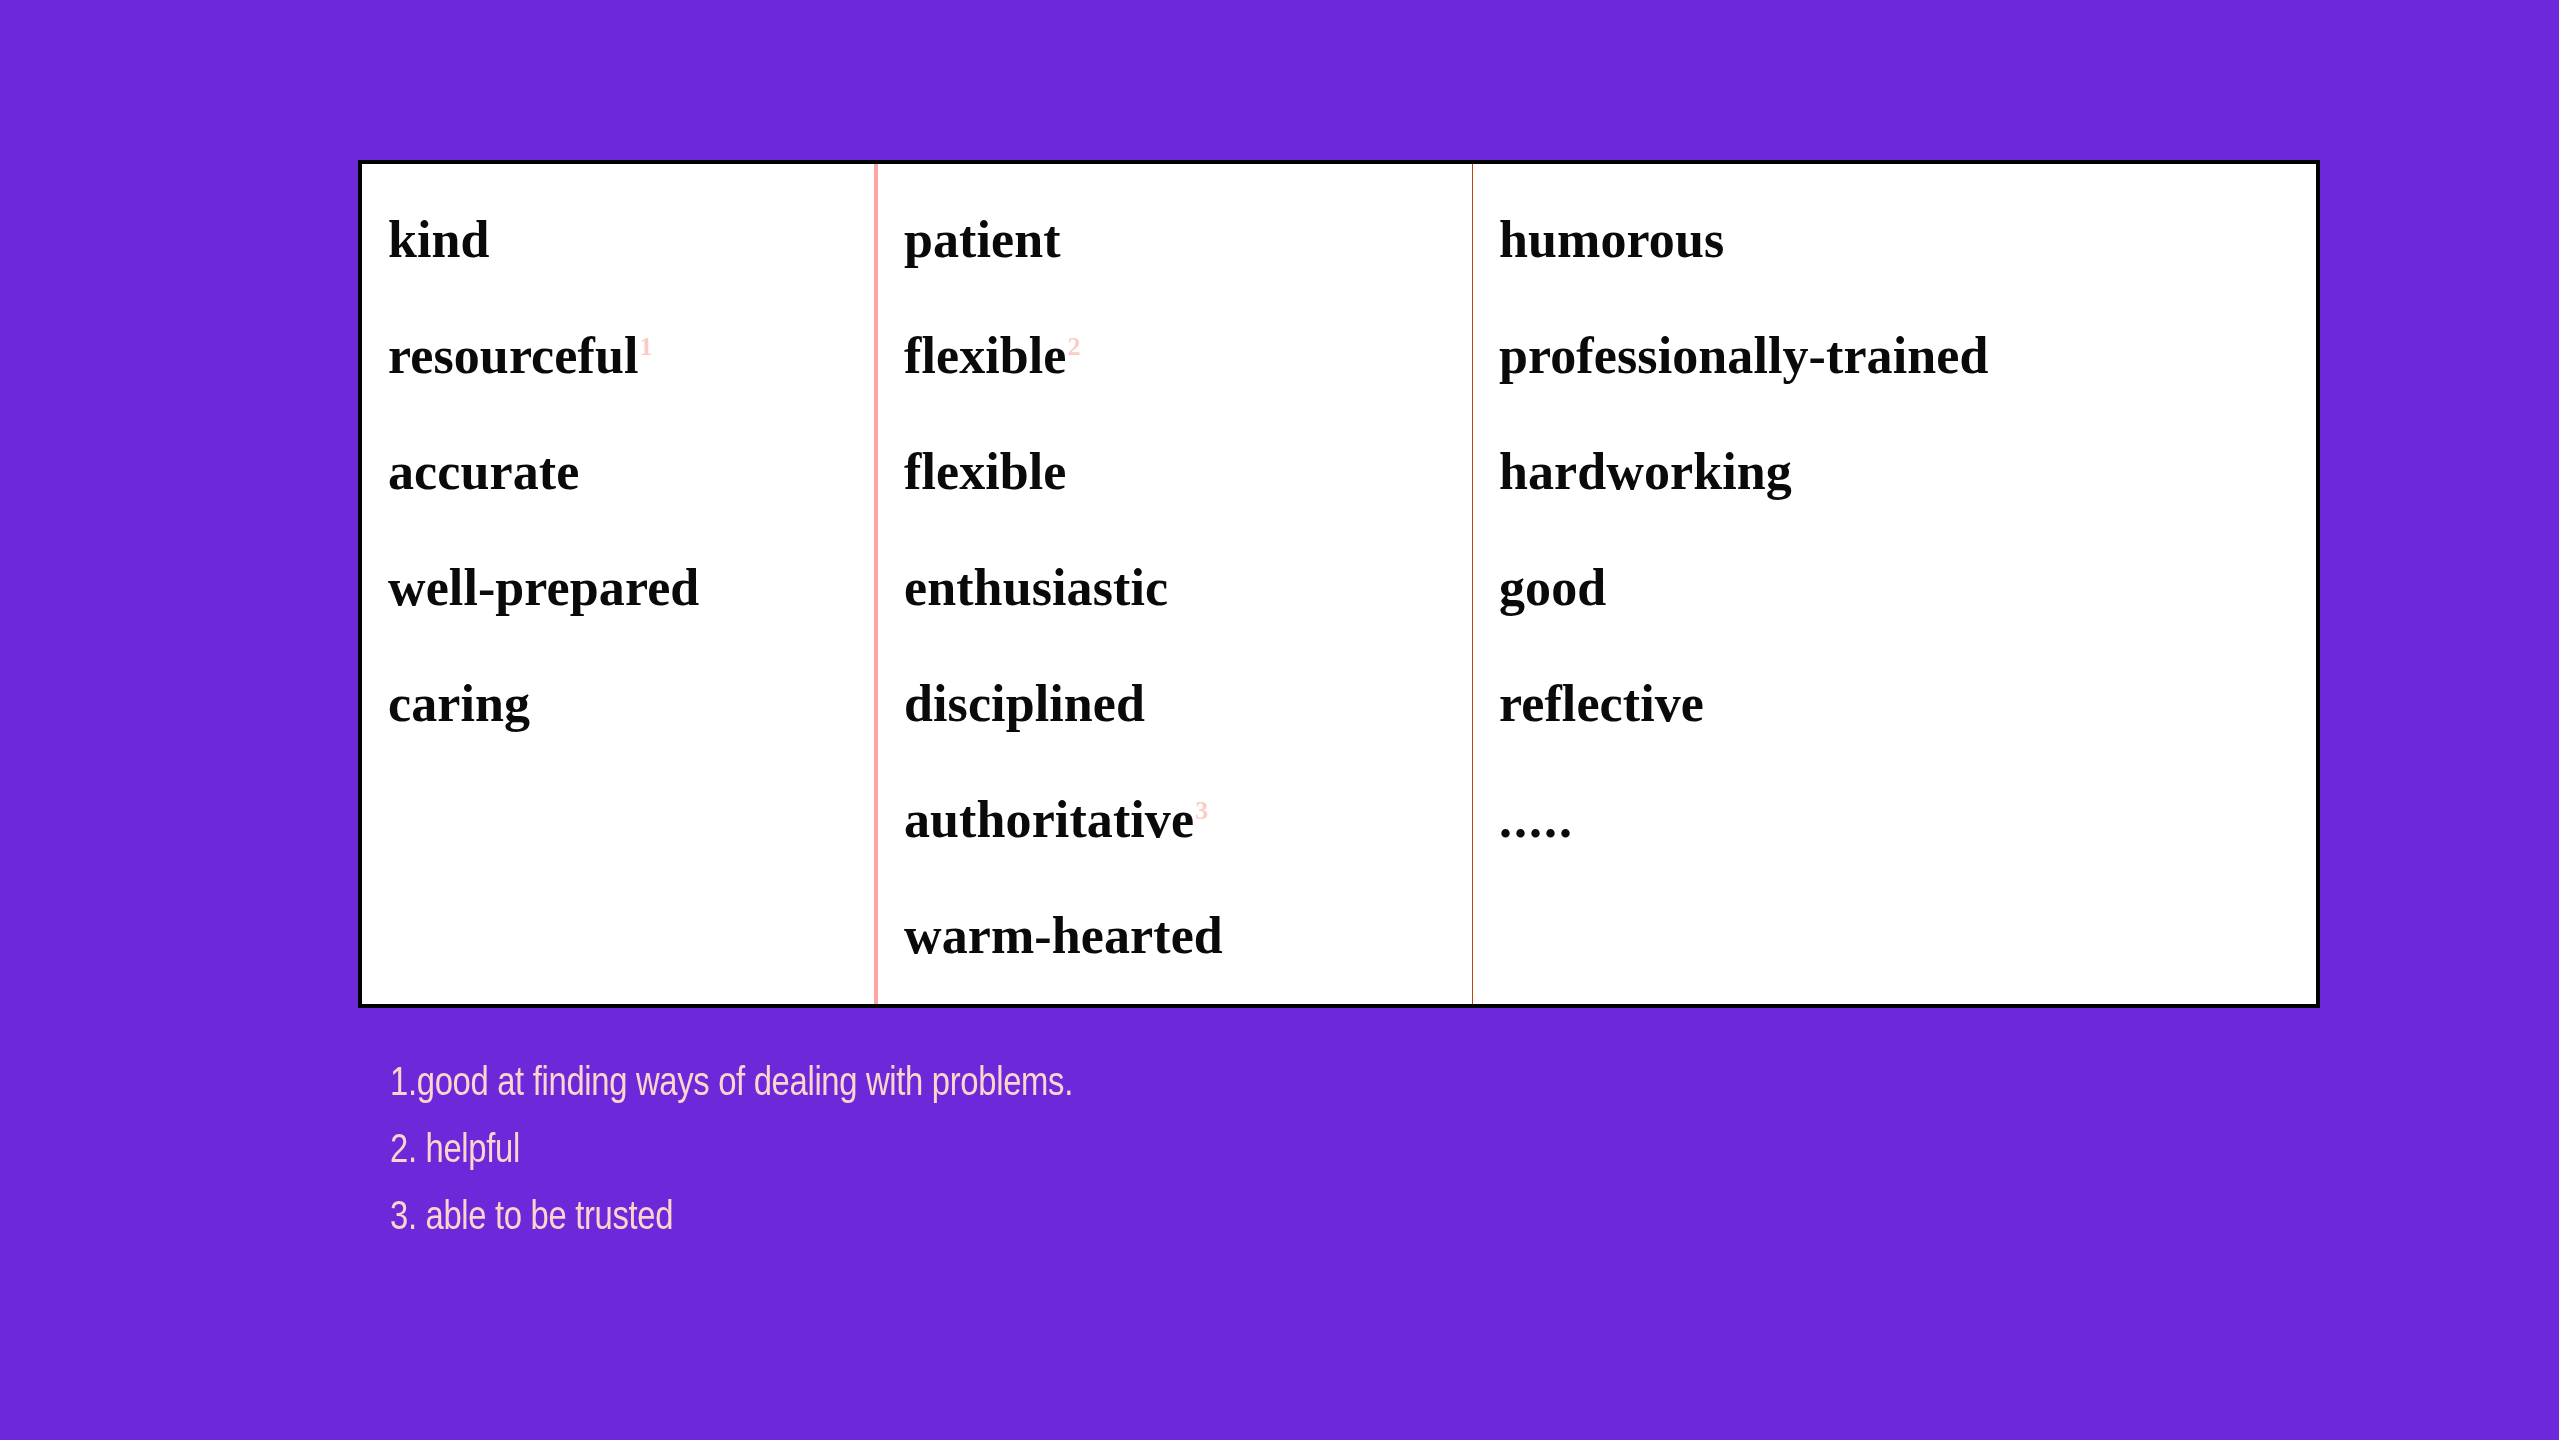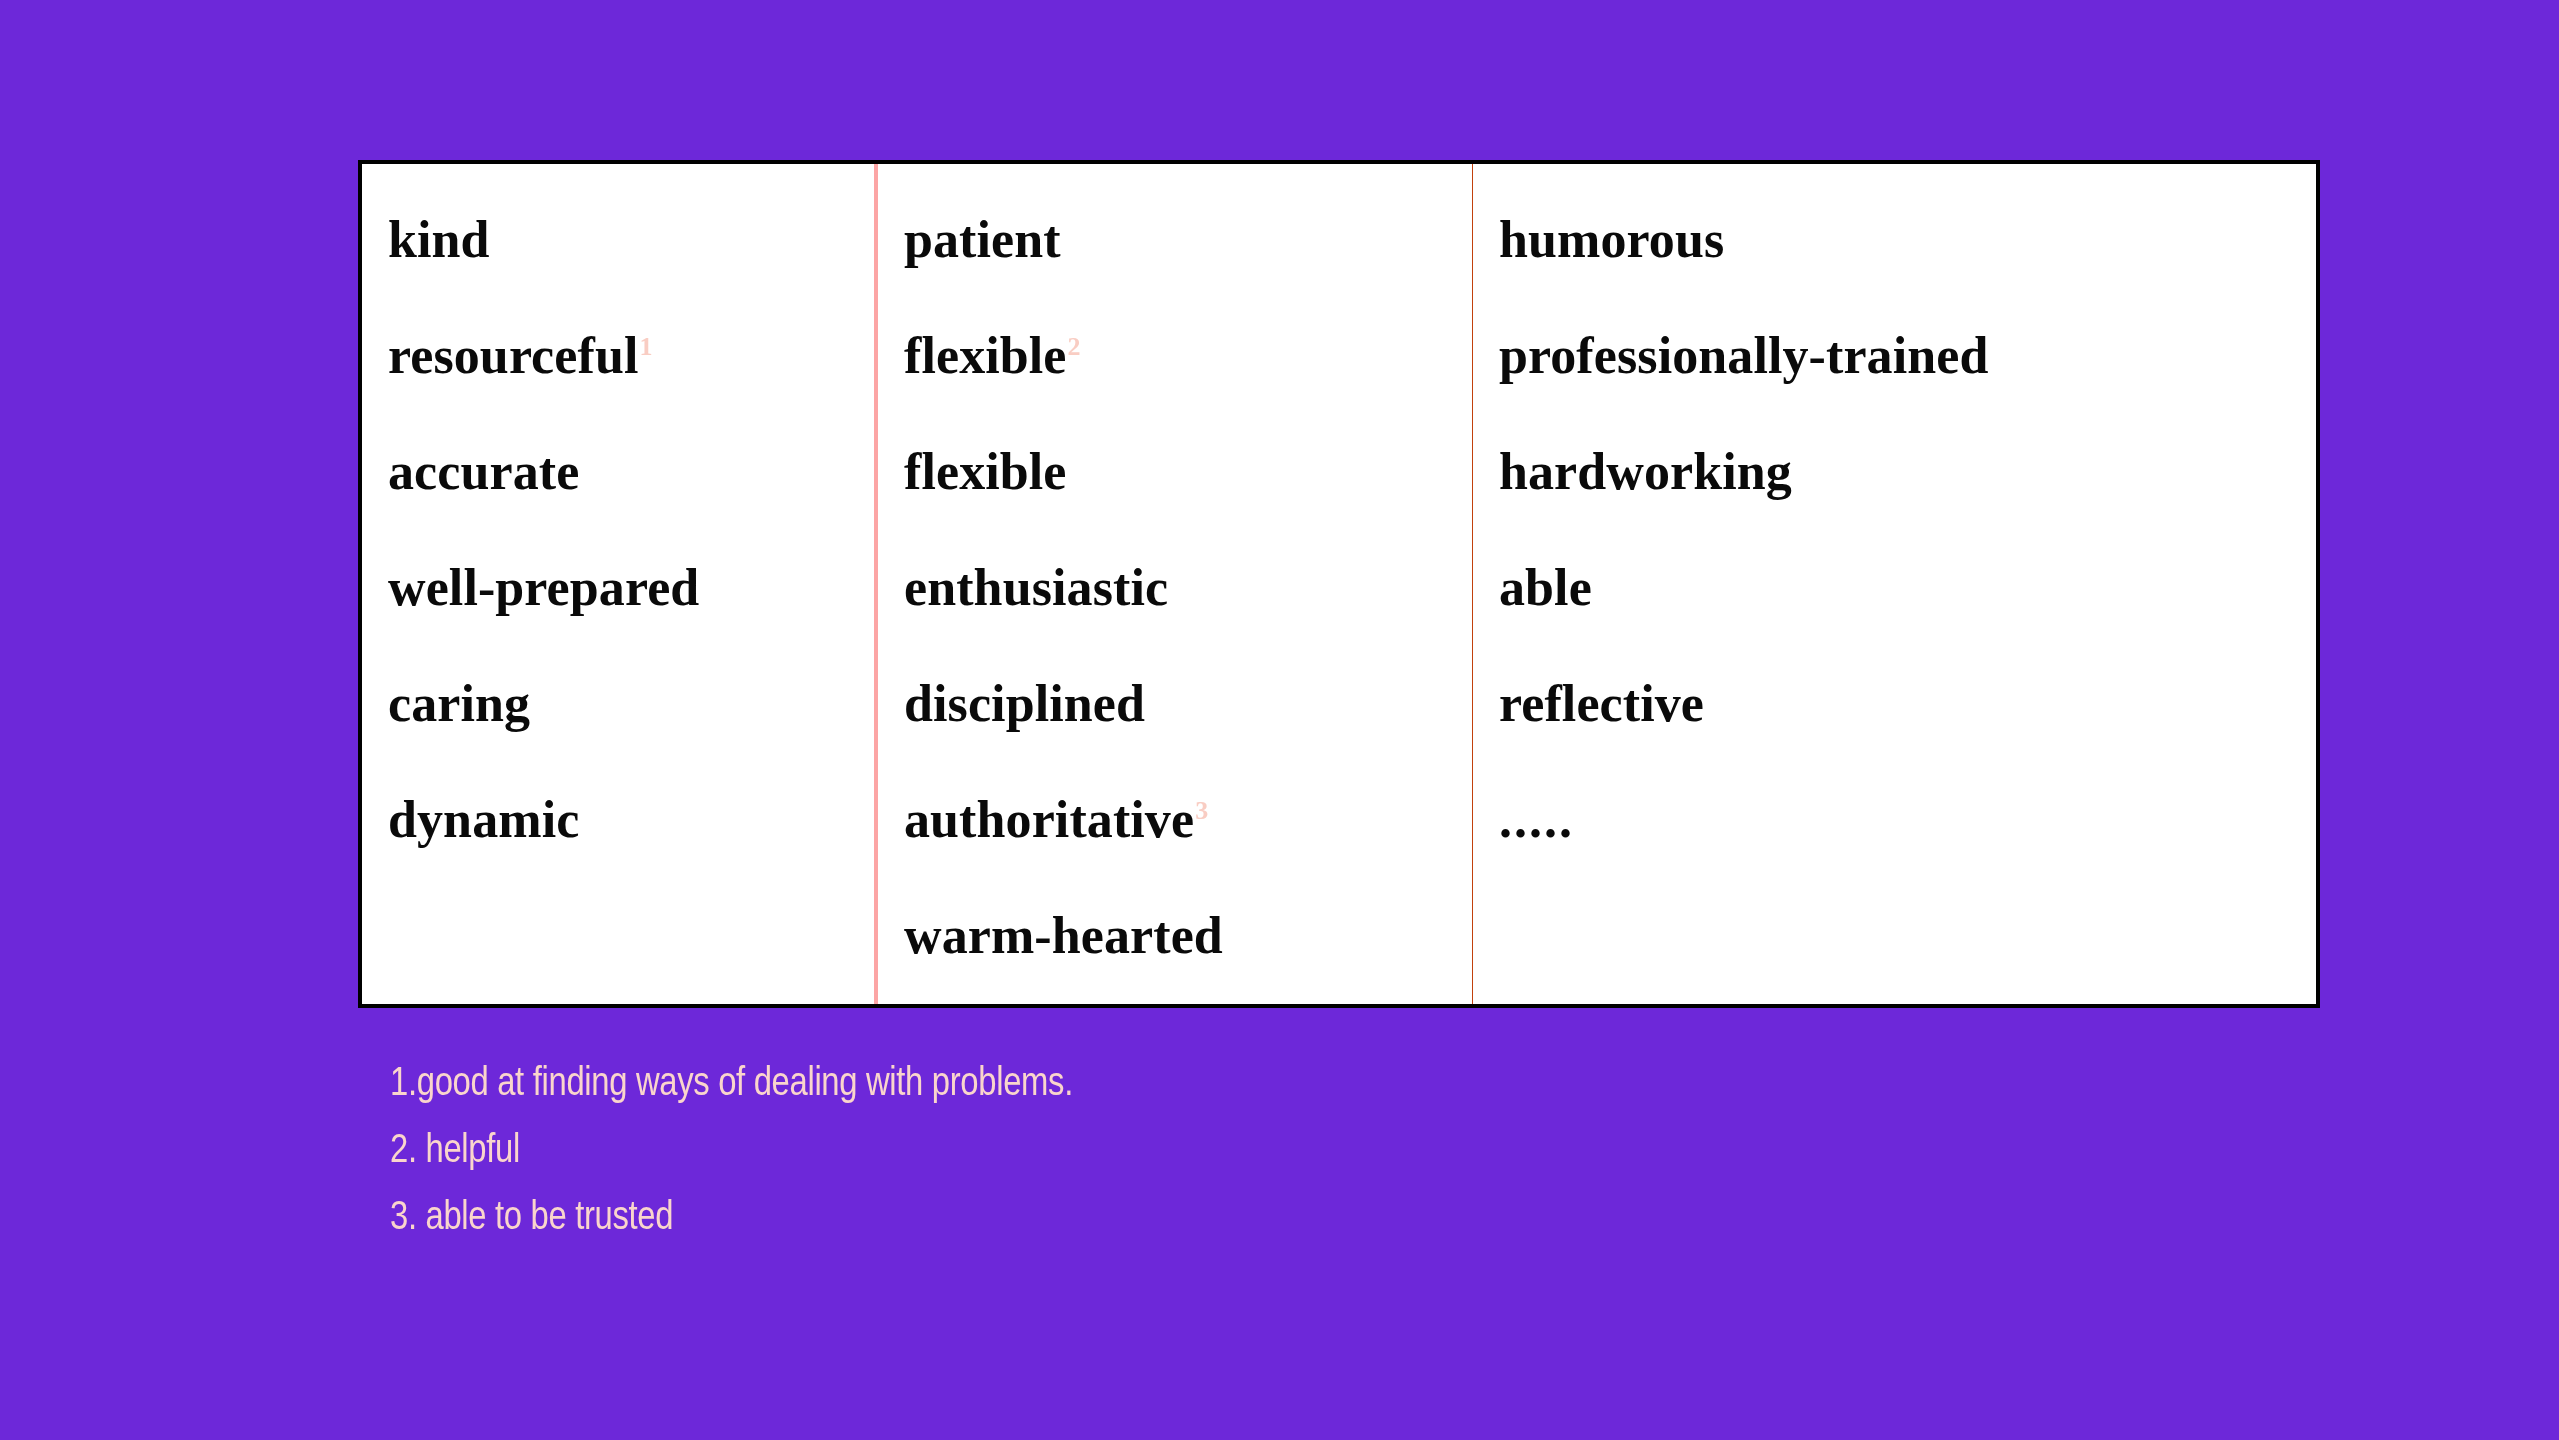--- a/index.html
+++ b/index.html
@@ -98,38 +98,37 @@
 <div id="slide">
 
   <div class="word-table">
 
     <div class="word-col col-1">
       <div class="word-cell"><span>kind</span><span class="sup"></span></div>
       <div class="word-cell"><span>resourceful</span><span class="sup">1</span></div>
       <div class="word-cell"><span>accurate</span><span class="sup"></span></div>
       <div class="word-cell"><span>well-prepared</span><span class="sup"></span></div>
       <div class="word-cell"><span>caring</span><span class="sup"></span></div>
-      <div class="word-cell"><span>dynamic</span><span class="sup"></span></div>
     </div>
 
     <div class="word-col col-2">
       <div class="word-cell"><span>patient</span><span class="sup"></span></div>
       <div class="word-cell"><span>flexible</span><span class="sup">2</span></div>
       <div class="word-cell"><span>flexible</span><span class="sup"></span></div>
       <div class="word-cell"><span>enthusiastic</span><span class="sup"></span></div>
       <div class="word-cell"><span>disciplined</span><span class="sup"></span></div>
       <div class="word-cell"><span>authoritative</span><span class="sup">3</span></div>
       <div class="word-cell"><span>warm-hearted</span><span class="sup"></span></div>
     </div>
 
     <div class="word-col col-3">
       <div class="word-cell"><span>humorous</span><span class="sup"></span></div>
       <div class="word-cell"><span>professionally-trained</span><span class="sup"></span></div>
       <div class="word-cell"><span>hardworking</span><span class="sup"></span></div>
-      <div class="word-cell"><span>able</span><span class="sup"></span></div>
+      <div class="word-cell"><span>good</span><span class="sup"></span></div>
       <div class="word-cell"><span>reflective</span><span class="sup"></span></div>
       <div class="word-cell dots"><span>.....</span><span class="sup"></span></div>
       <div class="word-cell empty"><span></span><span class="sup"></span></div>
     </div>
 
   </div>
 
   <div class="footnotes">
     <div class="footnote-line">1.good at finding ways of dealing with problems.</div>
     <div class="footnote-line">2. helpful</div>

